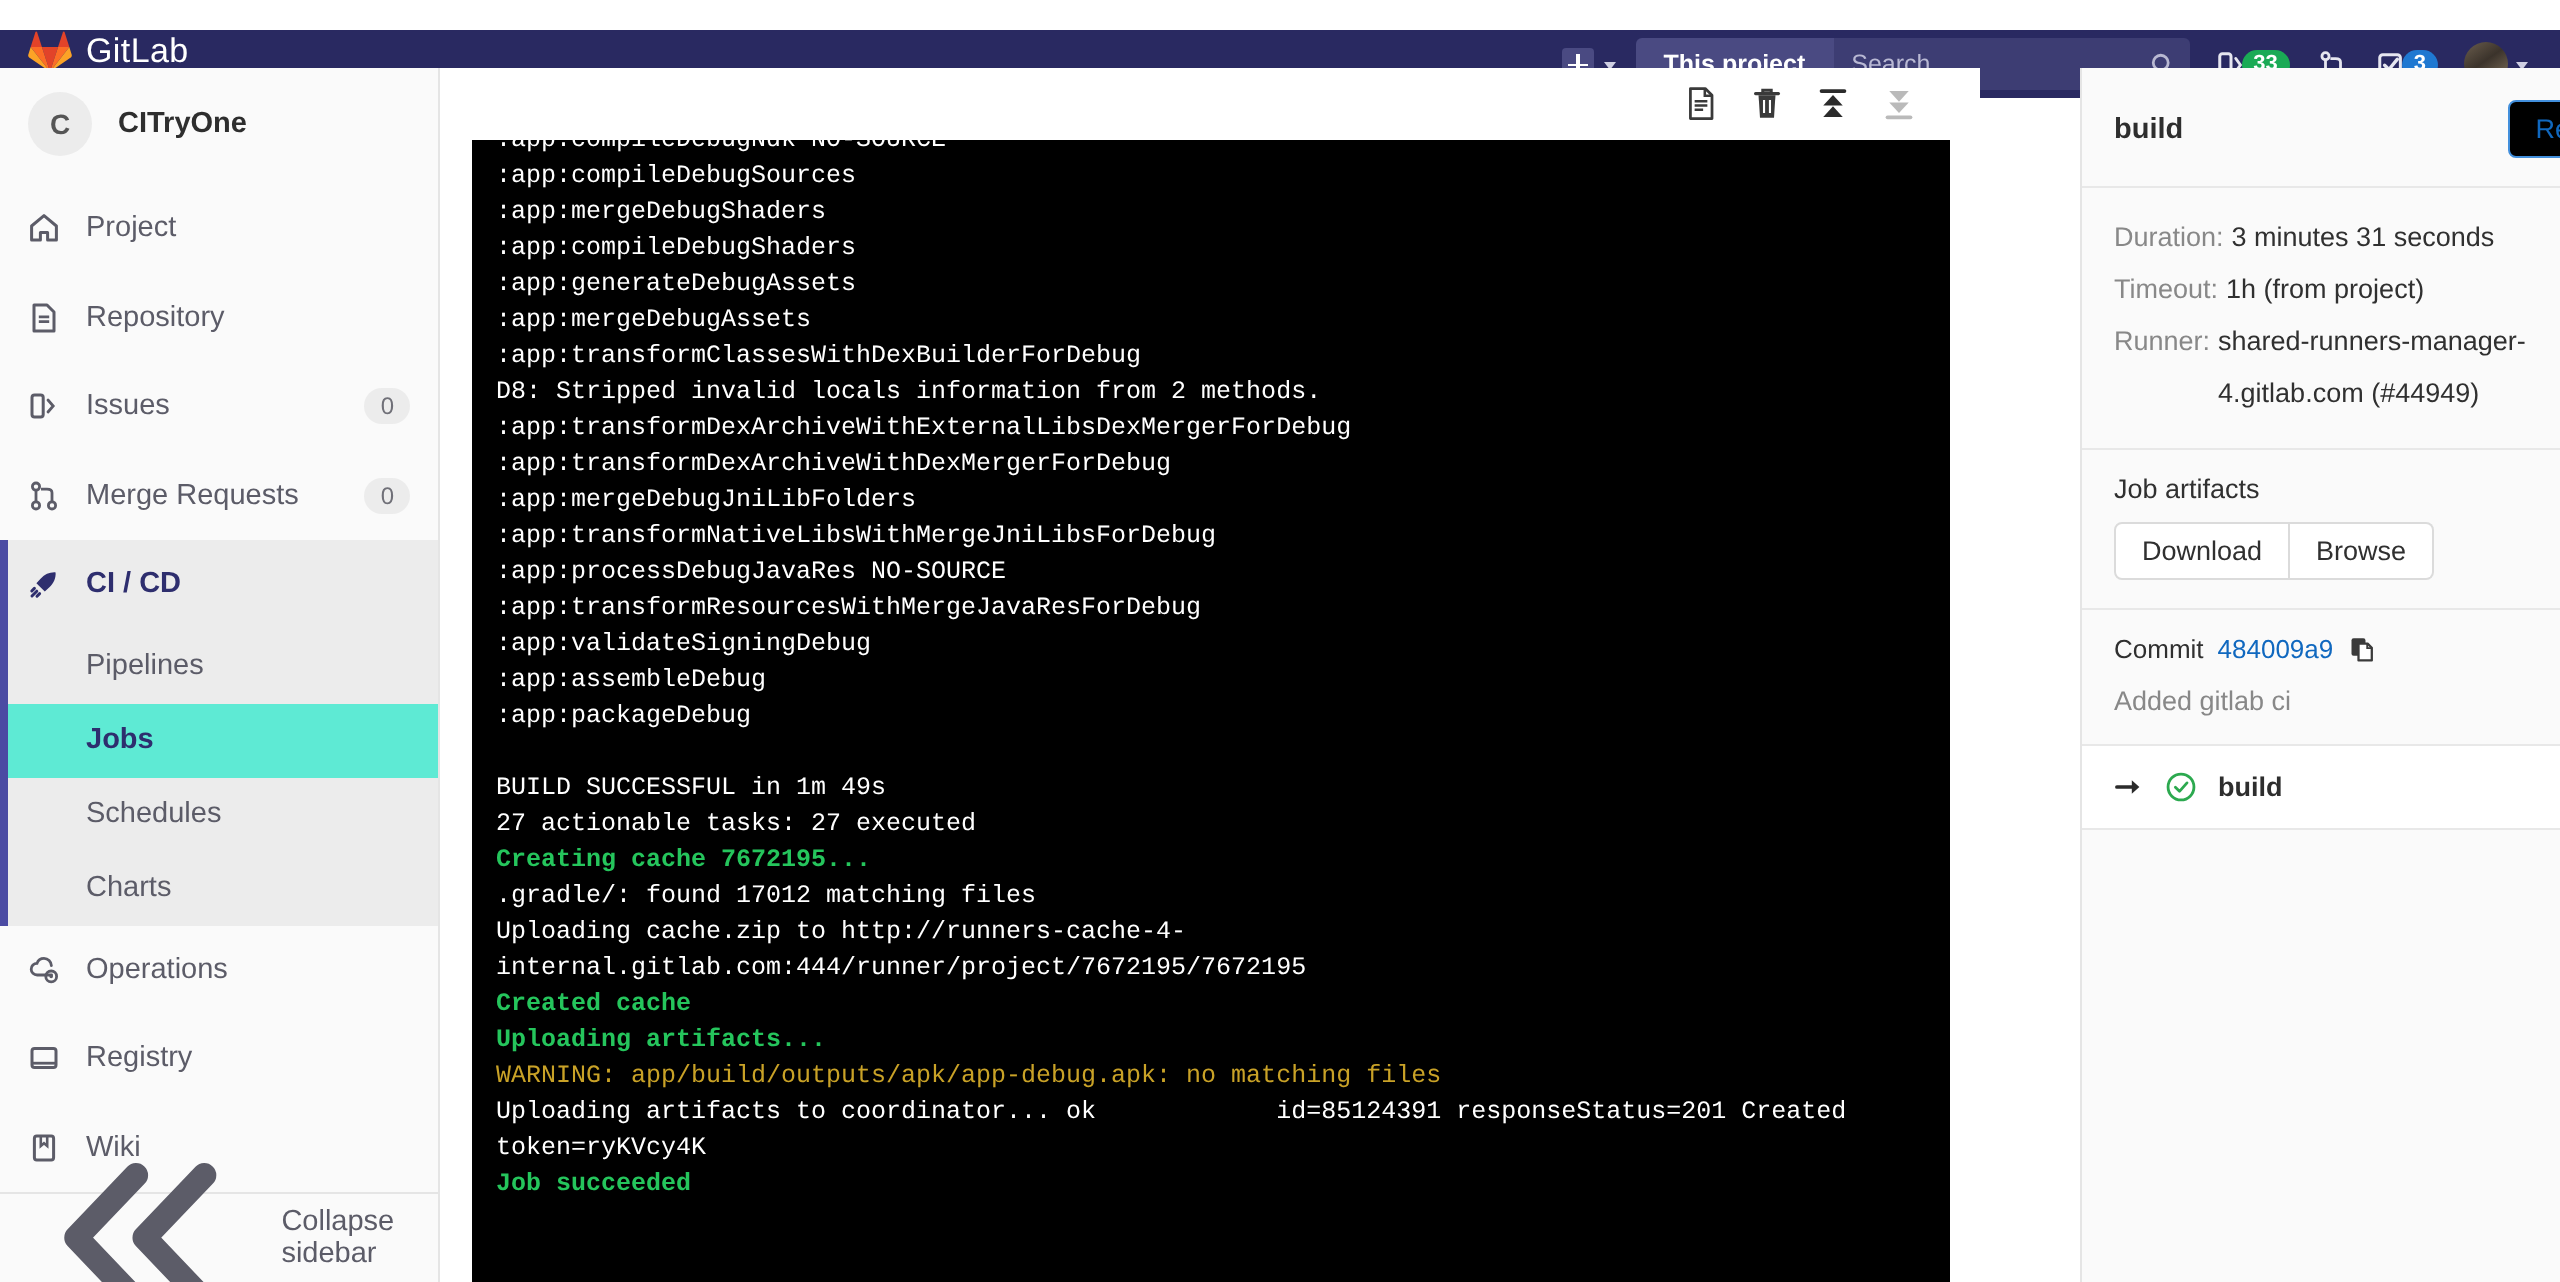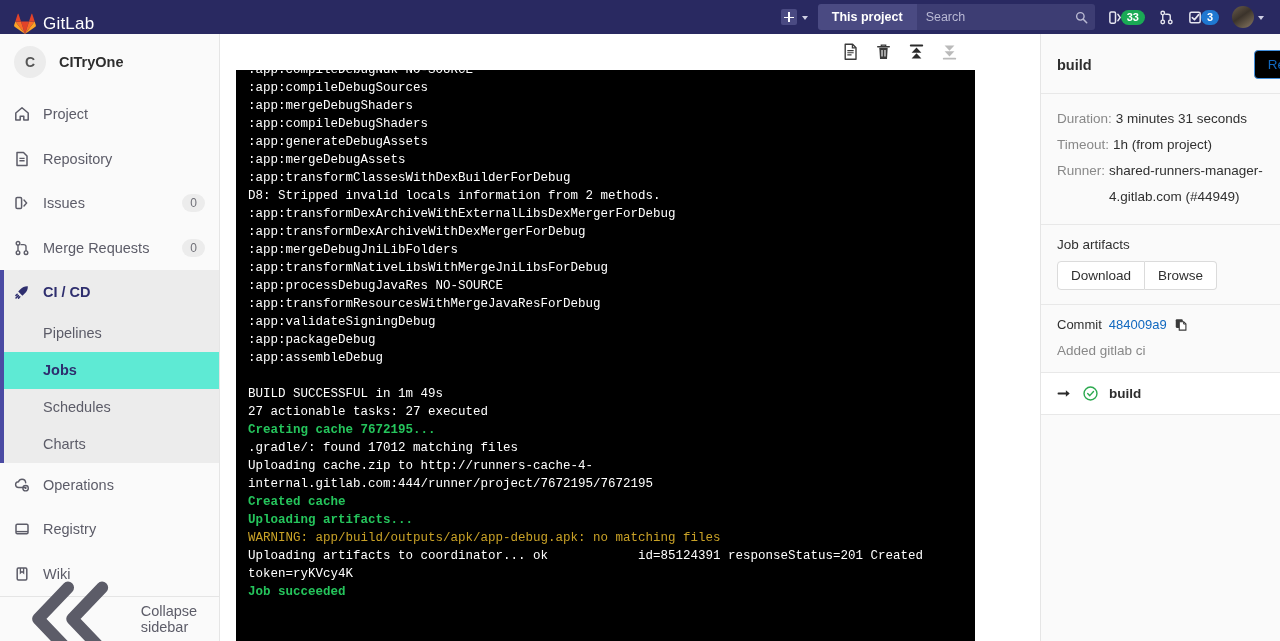--- a/index.html
+++ b/index.html
@@ -5,22 +5,22 @@
   * { box-sizing: border-box; margin: 0; padding: 0; }
   html, body {
     width: 1280px; height: 641px;
     font-family: "Liberation Sans", sans-serif;
     background: #fff; overflow: hidden;
   }
   #app { position: relative; width: 1280px; height: 641px; }
 
   
   .navbar {
-    position: absolute; top: 0; left: 0; width: 1280px; height: 34px;
-    background: #292961; display: flex; align-items: flex-end;
+    position: absolute; top: 15px; left: 0; width: 1280px; height: 34px;
+    background: #292961; display: flex; align-items: flex-start;
     padding: 0 8px 0 14px;
   }
   .brand { display: flex; align-items: center; gap: 7px; margin-right: 18px; }
   .tanuki { width: 22px; height: 21px; display: block; }
   .brand-name { color: #fff; font-size: 17px; letter-spacing: .2px; }
   .nav-links { display: flex; align-items: center; height: 34px; }
   .nav-link {
     color: #e6e6f0; font-size: 13.5px; font-weight: bold;
     padding: 0 11px; height: 34px; line-height: 34px;
     display: flex; align-items: center; gap: 5px; cursor: pointer;
@@ -412,22 +412,22 @@
         <div class="log-line">:app:mergeDebugAssets</div>
         <div class="log-line">:app:transformClassesWithDexBuilderForDebug</div>
         <div class="log-line">D8: Stripped invalid locals information from 2 methods.</div>
         <div class="log-line">:app:transformDexArchiveWithExternalLibsDexMergerForDebug</div>
         <div class="log-line">:app:transformDexArchiveWithDexMergerForDebug</div>
         <div class="log-line">:app:mergeDebugJniLibFolders</div>
         <div class="log-line">:app:transformNativeLibsWithMergeJniLibsForDebug</div>
         <div class="log-line">:app:processDebugJavaRes NO-SOURCE</div>
         <div class="log-line">:app:transformResourcesWithMergeJavaResForDebug</div>
         <div class="log-line">:app:validateSigningDebug</div>
+        <div class="log-line">:app:assembleDebug</div>
         <div class="log-line">:app:packageDebug</div>
-        <div class="log-line">:app:assembleDebug</div>
         <div class="log-line">&nbsp;</div>
         <div class="log-line">BUILD SUCCESSFUL in 1m 49s</div>
         <div class="log-line">27 actionable tasks: 27 executed</div>
         <div class="log-line g">Creating cache 7672195...</div>
         <div class="log-line">.gradle/: found 17012 matching files</div>
         <div class="log-line">Uploading cache.zip to http://runners-cache-4-</div>
         <div class="log-line">internal.gitlab.com:444/runner/project/7672195/7672195</div>
         <div class="log-line g">Created cache</div>
         <div class="log-line g">Uploading artifacts...</div>
         <div class="log-line y">WARNING: app/build/outputs/apk/app-debug.apk: no matching files</div>

